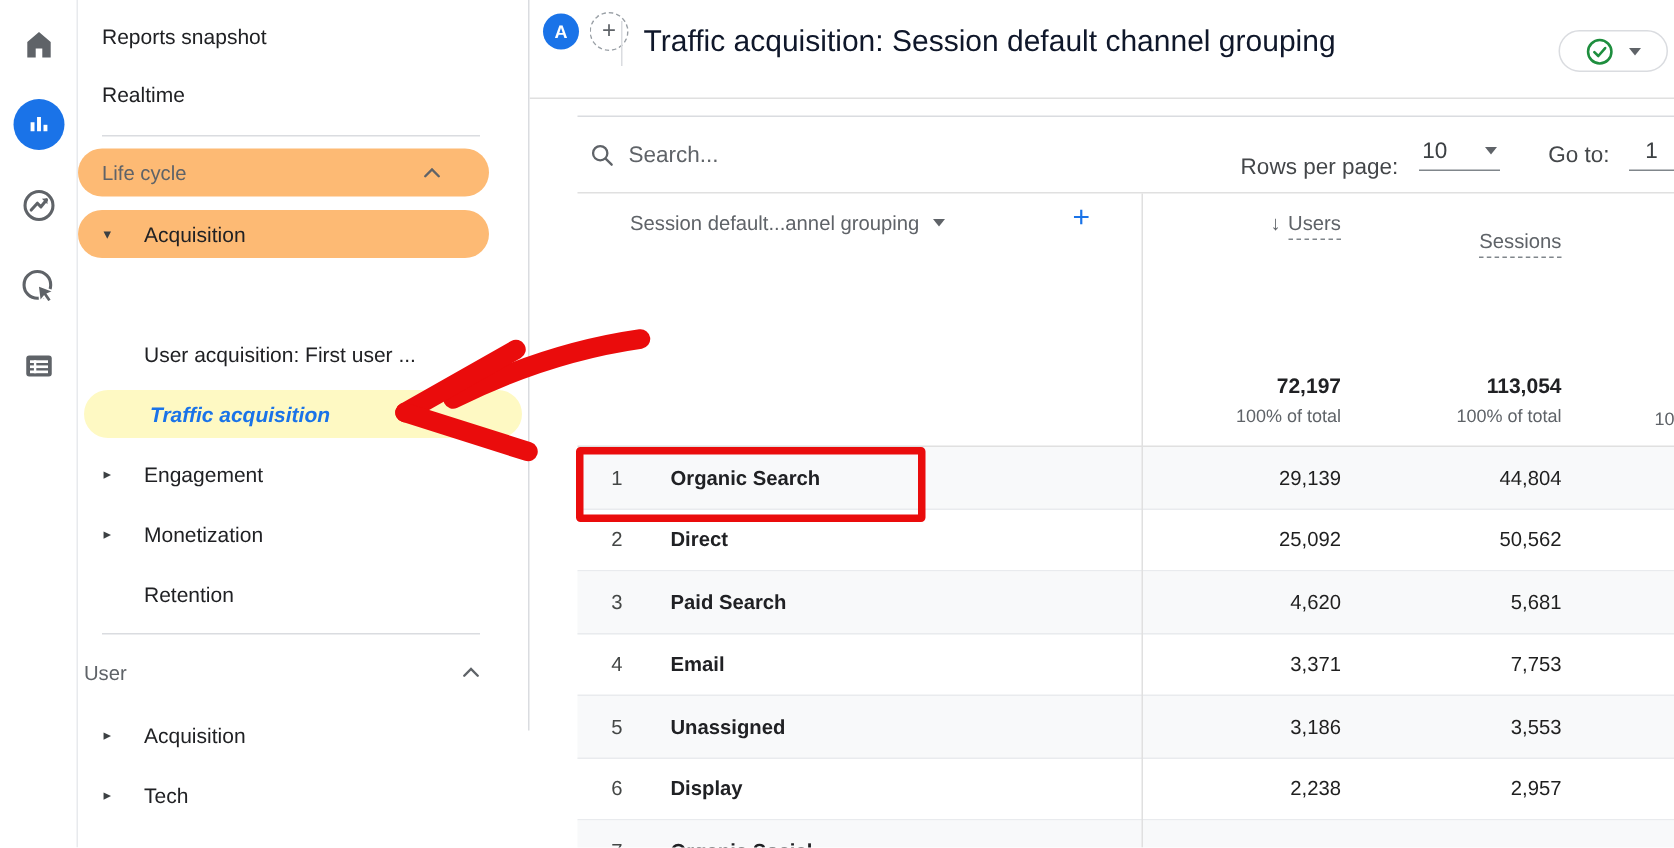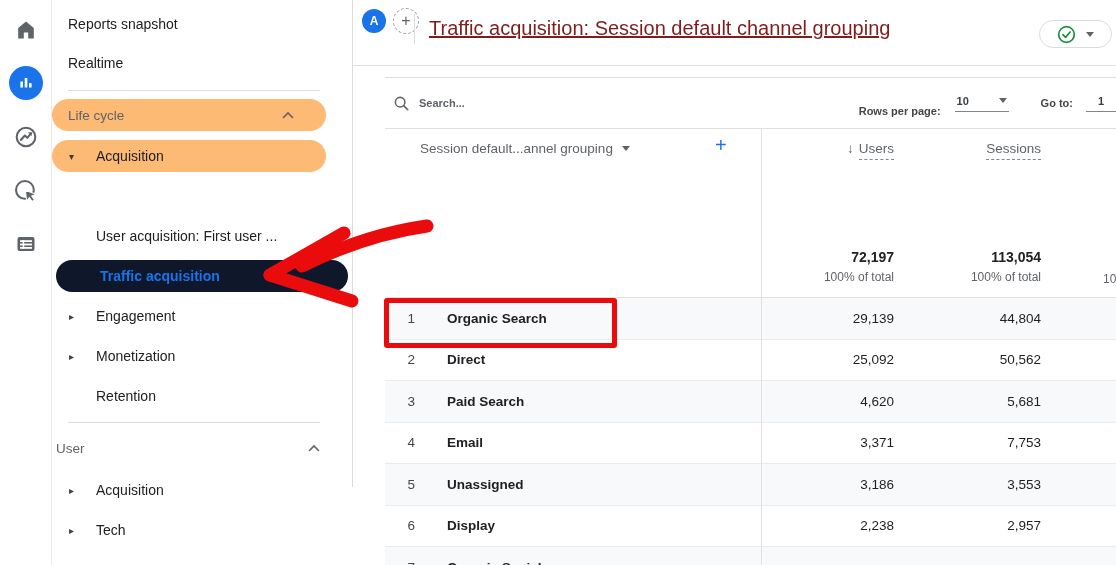--- a/index.html
+++ b/index.html
@@ -10,52 +10,52 @@
     color:#202124; -webkit-font-smoothing:antialiased;
   }
   
   .rail { position:absolute; left:0; top:0; width:52px; height:565px; background:#fff; border-right:1px solid #e8eaed; z-index:5; }
   .rail-btn { position:absolute; left:0; width:52px; display:flex; justify-content:center; cursor:pointer; }
   .rail-active-circle { width:34px; height:34px; border-radius:50%; background:#1a73e8; display:flex; align-items:center; justify-content:center; }
   
   .sidebar { position:absolute; left:52px; top:0; width:301px; height:487px; background:#fff; border-right:1px solid #dadce0; z-index:4; }
   .nav-row { position:absolute; left:0; width:100%; height:32px; display:flex; align-items:center; font-size:14px; color:#202124; cursor:pointer; }
   .nav-pill-gray { background:#fdba74; border-radius:16px; left:0; width:274px; padding:0 12px; }
-  .nav-pill-blue { background:#0f172a; border-radius:16px; left:4px; width:292px; }
+  .nav-pill-blue { background:#fef9c3; border-radius:16px; left:4px; width:292px;font-style:italic; }
   .nav-label-l1 { margin-left:16px; }
   .nav-label-l2 { margin-left:44px; }
   .nav-header { color:#5f6368; font-size:13.5px; }
   .nav-header .nav-label-l1 { margin-left:4px; }
   .tri { font-size:10px; color:#3c4043; width:12px; margin-left:17px; flex:none; }
   .tri + span { margin-left:15px; }
   .chev { position:absolute; right:32px; top:50%; transform:translateY(-50%); }
   .active-blue { color:#1a73e8; font-weight:700; }
   .side-divider { position:absolute; left:16px; width:252px; height:1px; background:#dadce0; }
   
   .topbar { position:absolute; left:353px; top:0; width:763px; height:66px; background:#fff; border-bottom:1px solid #e0e0e0; }
   .avatar { position:absolute; left:9px; top:9px; width:24px; height:24px; border-radius:50%; background:#1a73e8; color:#fff; font-size:12px; font-weight:700; display:flex; align-items:center; justify-content:center; }
   .plus-circle { position:absolute; left:40px; top:8px; width:26px; height:26px; border-radius:50%; border:1.4px dashed #9aa0a6; color:#5f6368; font-size:16px; line-height:23px; text-align:center; cursor:pointer; }
   .tb-divider { position:absolute; left:61px; top:14px; width:1px; height:30px; background:#dadce0; }
-  .page-title { position:absolute; left:76px; top:17px; font-size:20px; color:#7f1d1d; white-space:nowrap;text-decoration:underline; }
+  .page-title { position:absolute; left:76px; top:17px; font-size:20px; color:#0f172a; white-space:nowrap; }
   .verify-pill { position:absolute; left:686px; top:20px; width:73px; height:28px; border:1px solid #dadce0; border-radius:14px; display:flex; align-items:center; justify-content:center; gap:10px; cursor:pointer; }
   .caret-down { width:0; height:0; border-left:4.5px solid transparent; border-right:4.5px solid transparent; border-top:5px solid #5f6368; }
   
   .card { position:absolute; left:385px; top:77px; width:731px; height:488px; border-top:1px solid #dadce0; background:#fff; }
   .v-divider { position:absolute; left:376px; top:51px; bottom:0; width:1px; background:#e0e0e0; z-index:2; }
-  .search-row { position:relative; height:51px; border-bottom:1px solid #e0e0e0; display:flex; align-items:center; padding-left:8px; font-size:11px;font-weight:bold; }
+  .search-row { position:relative; height:51px; border-bottom:1px solid #e0e0e0; display:flex; align-items:center; padding-left:8px; font-size:15px; }
   .search-ph { color:#5f6368; margin-left:9px; }
   .rpp-label { margin-left:auto; color:#44474a;margin-top:16px; }
   .rpp-select { margin-left:14px; width:54px; border-bottom:1px solid #80868b; display:flex; align-items:center; justify-content:space-between; padding:0 2px 4px 2px; color:#3c4043; cursor:pointer; }
   .goto-label { margin-left:32px; color:#44474a; }
   .goto-input { margin-left:13px; width:30px; border-bottom:1px solid #80868b; padding-bottom:4px; text-align:center; color:#3c4043; }
   .thead { position:relative; height:169px; border-bottom:1px solid #e0e0e0; font-size:13.5px; color:#5f6368; }
   .dim-header { position:absolute; left:35px; top:12px; display:flex; align-items:center; gap:9px; cursor:pointer; }
   .add-col { position:absolute; left:330px; top:5px; color:#1a73e8; font-size:20px; font-weight:400; cursor:pointer; }
   .col-users { position:absolute; right:222px; top:12px; display:flex; align-items:flex-start; gap:5px; cursor:pointer; }
-  .col-sessions { position:absolute; right:75px; top:12px; cursor:pointer; }
+  .col-sessions { position:absolute; right:75px; top:24px; cursor:pointer; }
   .dashed-u { border-bottom:1px dashed #80868b; padding-bottom:3px; }
   .total { position:absolute; top:120px; text-align:right; }
   .total .num { font-size:14px; font-weight:700; color:#202124; }
   .total .sub { font-size:12px; color:#5f6368; margin-top:5px; }
   .total-users { right:222px; } .total-sessions { right:75px; }
   .total-clip { position:absolute; left:718px; top:143px; font-size:12px; color:#5f6368; }
   .trow { position:relative; height:41.5px; display:flex; align-items:center; border-bottom:1px solid #e9ebee; font-size:13.5px; }
   .trow.odd { background:#f8f9fa; }
   .rank { width:30px; text-align:right; color:#444746; flex:none; }
   .chan { margin-left:32px; font-weight:700; color:#202124; white-space:nowrap; }

